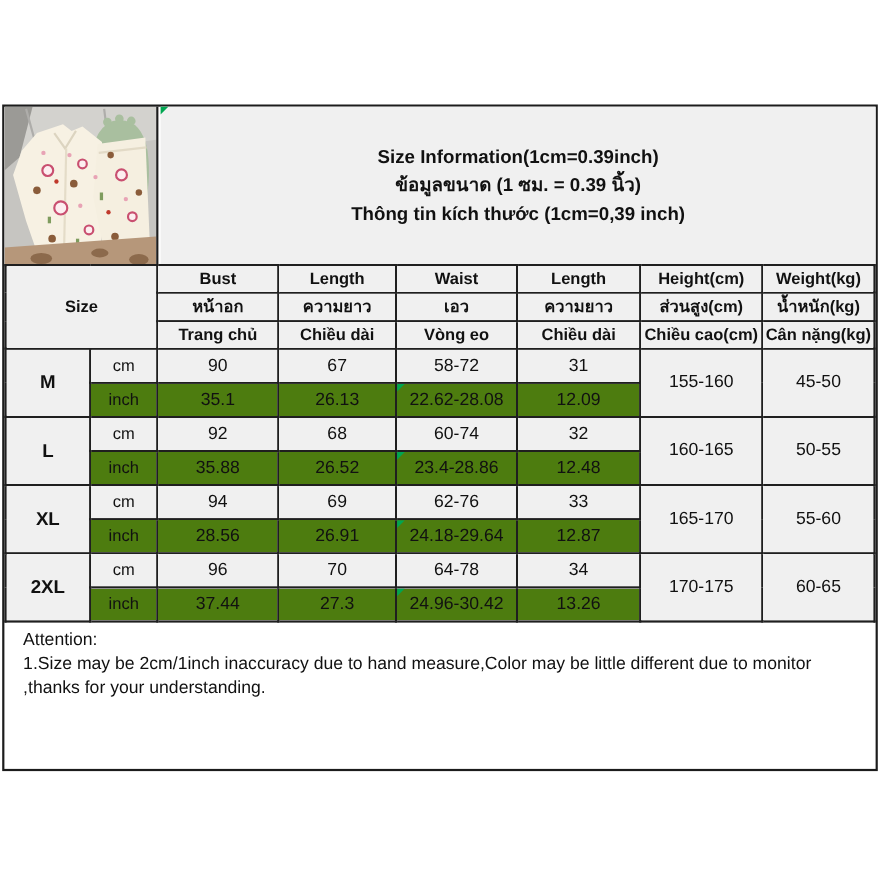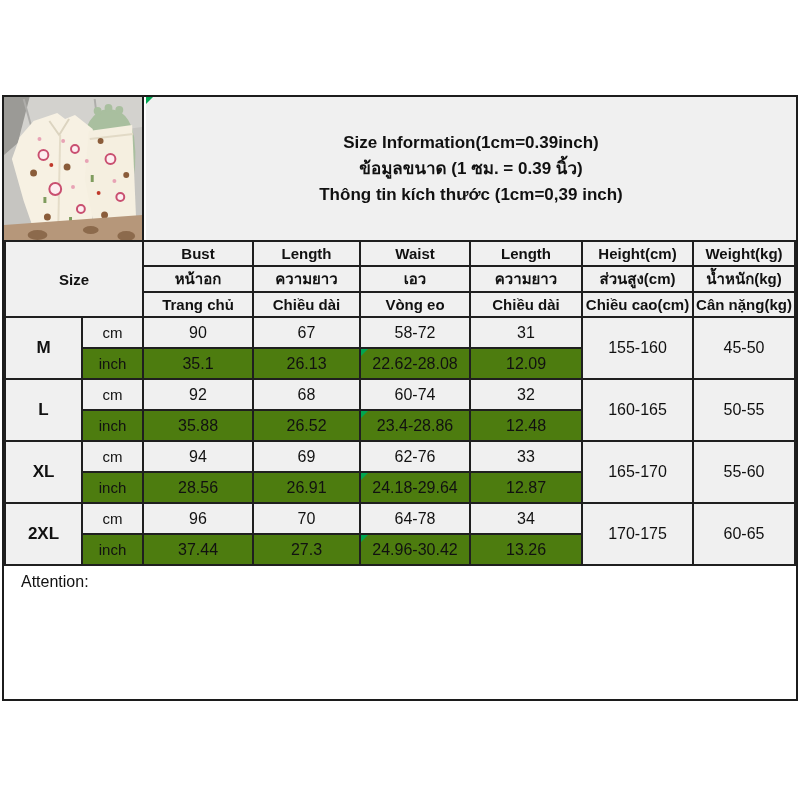--- a/index.html
+++ b/index.html
@@ -213,16 +213,17 @@
         <td class="white val">37.44</td>
         <td class="white val">27.3</td>
         <td class="white val"><span class="corner-marker"></span><span>24.96-30.42</span></td>
         <td class="white val">13.26</td>
       </tr>
     </tbody>
       </table>
 
     <div class="attention">
       <div>Attention:</div>
+      <div>1.Size may be 2cm/1inch inaccuracy due to hand measure,Color may be little different due to monitor ,thanks for your understanding.</div>
     </div>
 
   </div>
 </div>
 
 </body></html>

